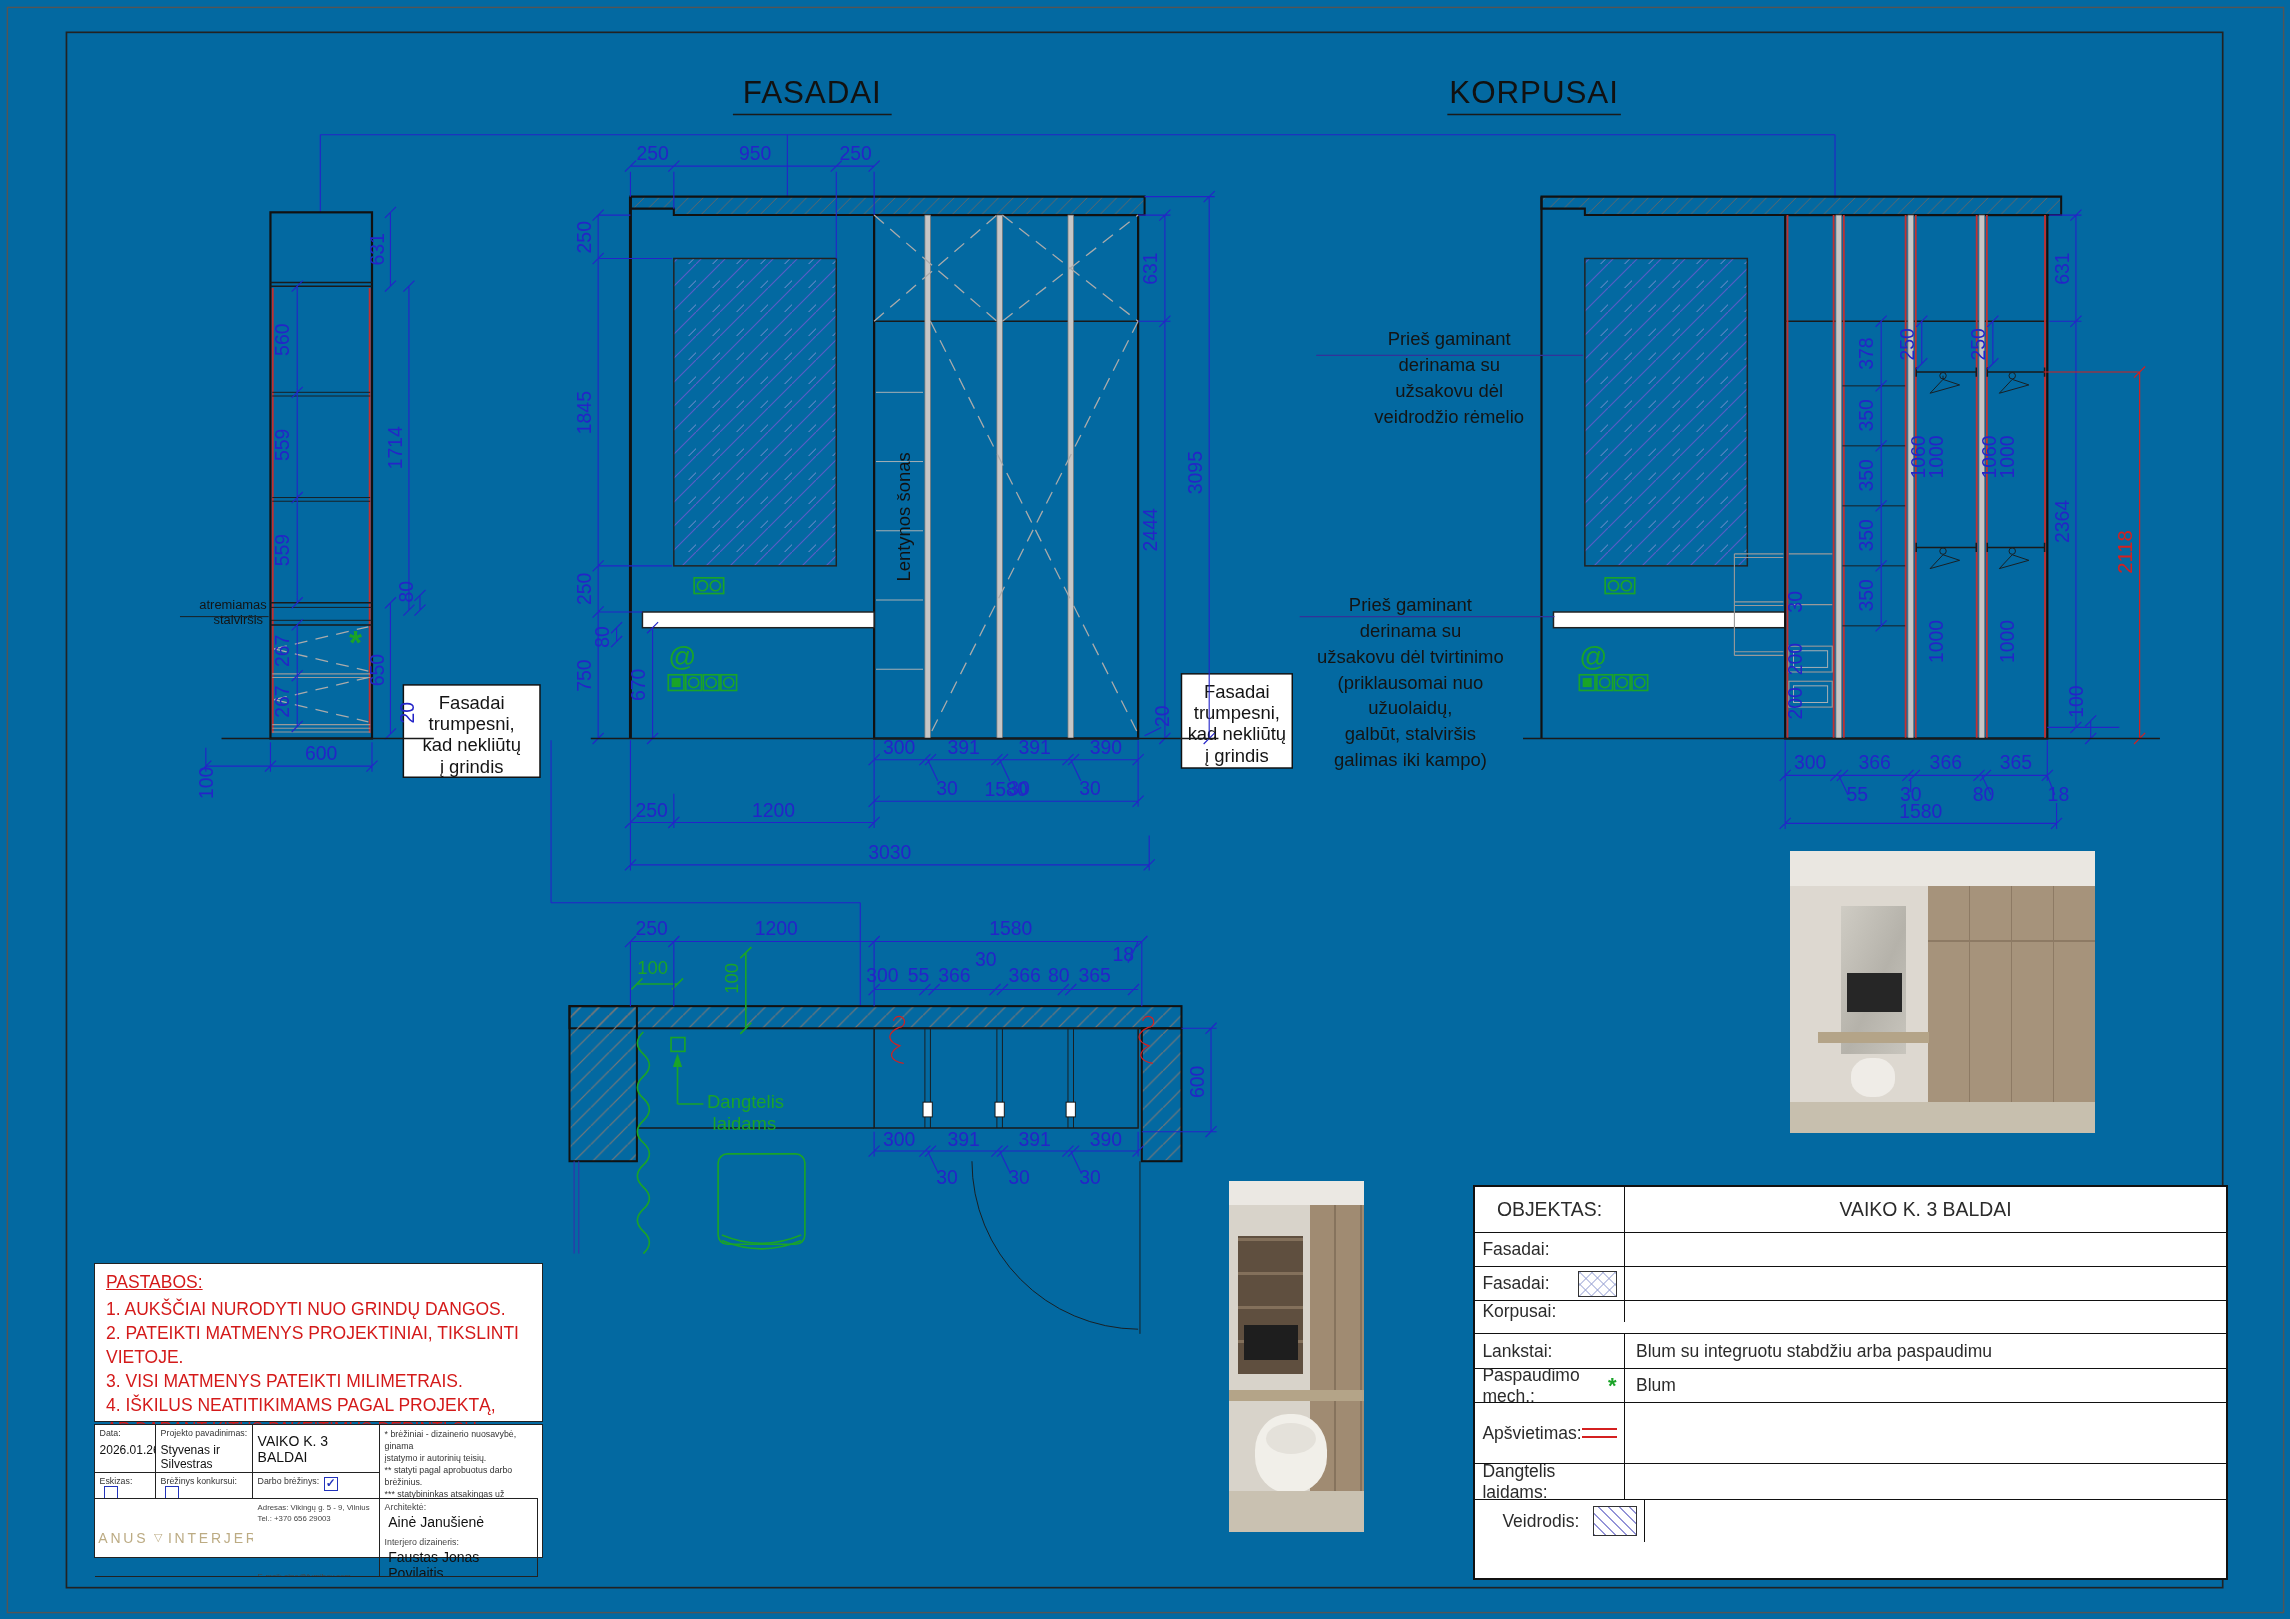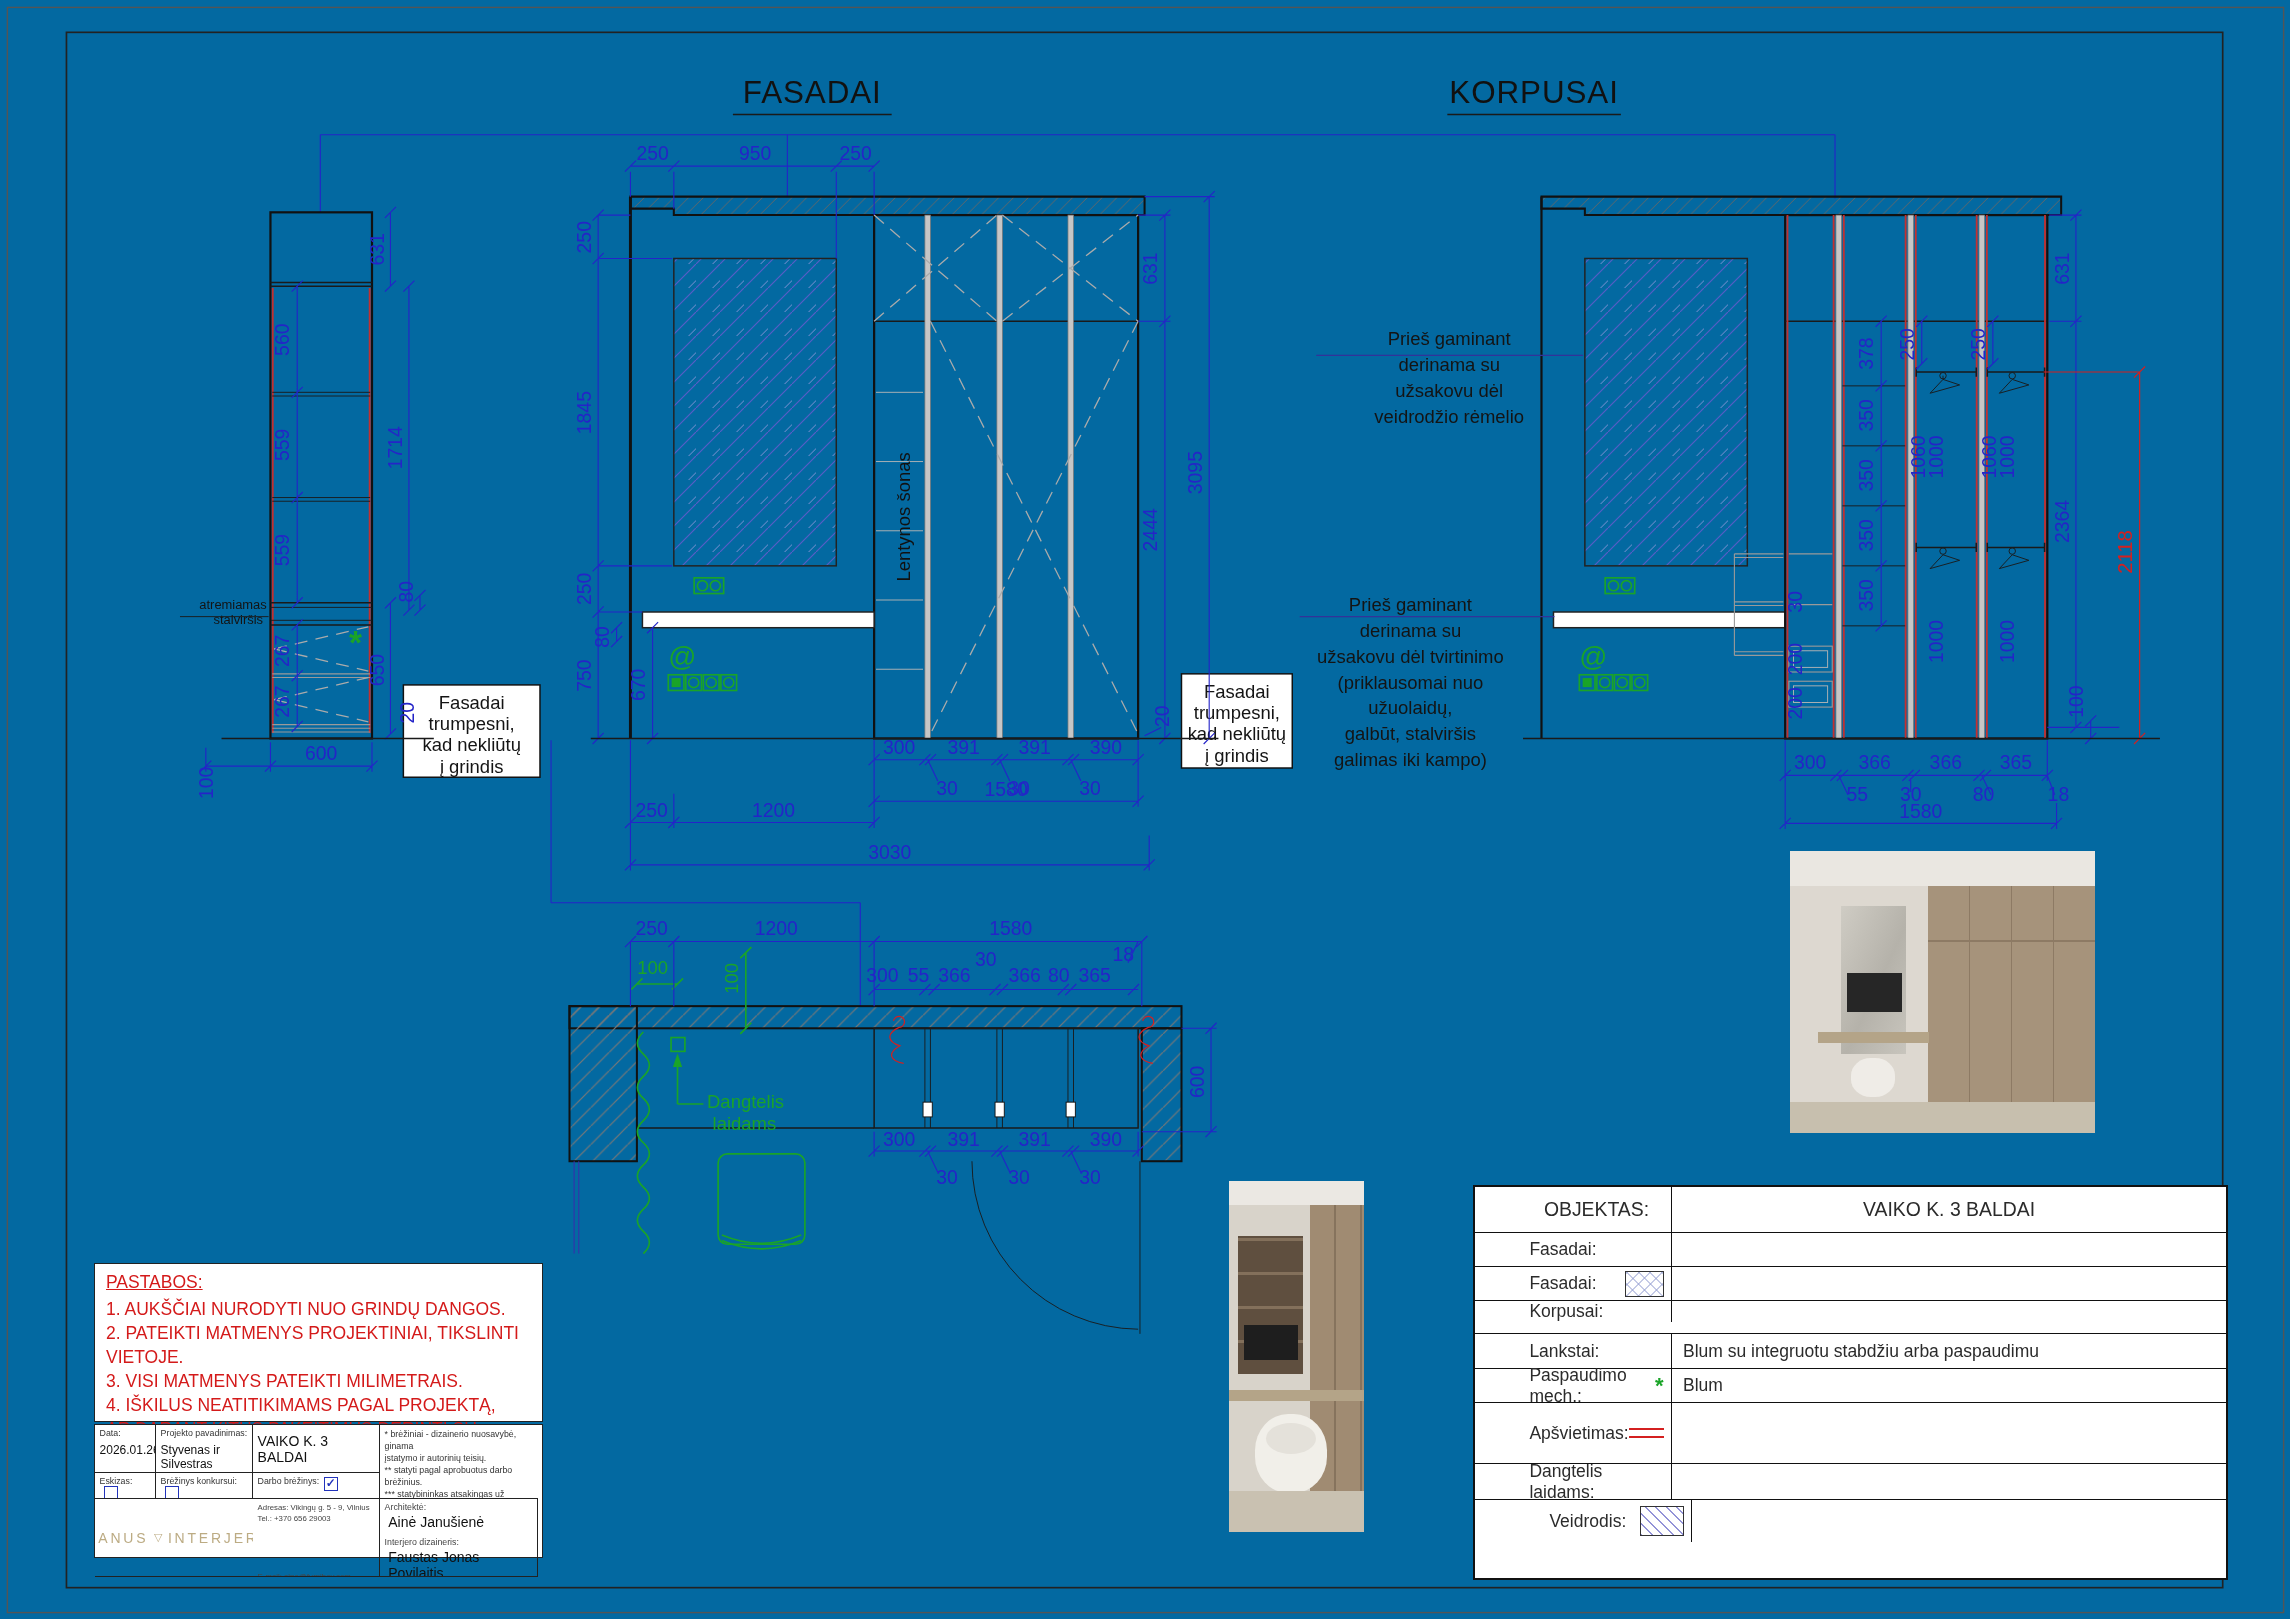--- a/index.html
+++ b/index.html
@@ -35,21 +35,21 @@
   .cb{display:inline-block;width:12px;height:12px;border:1.8px solid #2233bb;vertical-align:-2.8px;margin-left:4.6px;text-align:center;line-height:10px;color:#2233bb;font-size:12px;font-weight:bold;}
   .fnotes{font-size:8.8px;line-height:12px;grid-row:span 2;}
   .logo-cell{grid-column:span 2;display:flex;align-items:center;justify-content:center;color:#bcab83;font-size:14px;letter-spacing:2.8px;}
   .logo-ico{display:inline-block;margin:0 5.5px;color:#bcab83;font-size:11px;letter-spacing:0;}
   .addr{font-size:7.8px;line-height:11.5px;color:#444;}
   .ppl{font-size:8.8px;color:#444;}
   .ppl .nm{font-size:14px;color:#111;margin:1.8px 0 7.4px 3.7px;}
   .objtbl{position:absolute;left:1473px;top:1185px;width:755px;height:395px;border:2.3px solid #111;box-sizing:border-box;background:#fff;color:#2b2b2b;}
   .orow{display:flex;border-bottom:1.8px solid #111;box-sizing:border-box;}
   .orow:last-child{border-bottom:none;}
-  .olab{width:150px;border-right:1.8px solid #111;box-sizing:border-box;display:flex;align-items:center;justify-content:flex-start;padding:0 7.4px;font-size:17.5px;margin-left:47px;}
+  .olab{width:150px;border-right:1.8px solid #111;box-sizing:border-box;display:flex;align-items:center;justify-content:flex-start;padding:0 7.4px;font-size:17.5px;}
   .oval{flex:1;display:flex;flex-direction:column;justify-content:center;padding:0 11px;font-size:17.5px;line-height:23px;}
   .ohead .olab{justify-content:center;font-size:19.4px;}
   .ohead .oval{align-items:center;font-size:19.4px;}
   .sw-f{display:inline-block;width:37px;height:24px;border:1.4px solid #333;margin-left:auto;background:
      repeating-linear-gradient(45deg,rgba(150,160,210,.55) 0 1.4px,transparent 1.4px 8.3px),
      repeating-linear-gradient(-45deg,rgba(150,160,210,.55) 0 1.4px,transparent 1.4px 8.3px),#fff;}
   .sw-m{display:inline-block;width:42px;height:28px;border:1.4px solid #333;margin-left:auto;background:
      repeating-linear-gradient(45deg,rgba(120,120,205,.8) 0 1.4px,transparent 1.4px 7.4px),#fff;}
   .mk-a{color:#1aa428;font-size:22px;font-weight:bold;margin-left:3.7px;}
   .mk-led{display:inline-block;width:37px;height:6.5px;border-top:2.3px solid #d42020;border-bottom:2.3px solid #d42020;margin-left:auto;}

